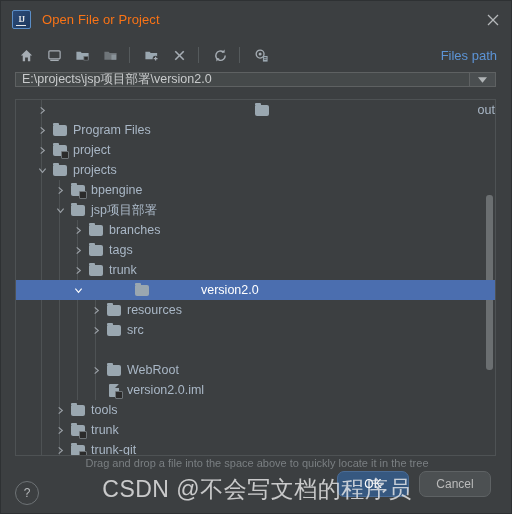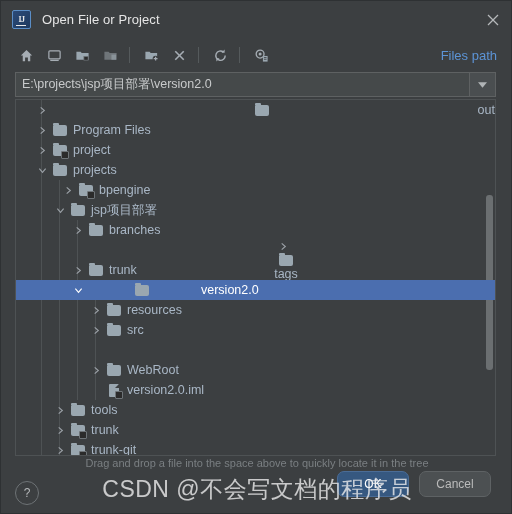--- a/index.html
+++ b/index.html
@@ -53,21 +53,21 @@
   .ij-logo:after {
     content: "";
     position: absolute;
     bottom: 2px; left: 3px;
     width: 10px; height: 1.5px;
     background: #e8e8e8;
   }
   .title-text {
     margin-left: 11px;
     font-size: 13px;
-    color: #e5e5e5;
+    color: #f97316;
     letter-spacing: 0.1px;
   }
   .close-btn {
     position: absolute;
     right: 10px; top: 9px;
     width: 20px; height: 20px;
     cursor: pointer;
   }
   .close-btn svg { display: block; }
 
@@ -99,21 +99,21 @@
     right: 16px;
     font-size: 13px;
     color: #5c94d6;
     cursor: pointer;
   }
 
   
   .pathrow {
     position: absolute;
     left: 14px; top: 71px;
-    width: 481px; height: 25px;
+    width: 481px; height: 15px;
     display: flex;
     border: 1px solid #5e6162;
     background: #45494a;
     box-sizing: border-box;
   }
   .path-input {
     flex: 1;
     background: #45494a;
     border: none;
     outline: none;
@@ -447,21 +447,21 @@
           <div class="arrow">
             <svg width="9" height="9" viewBox="0 0 10 10">
               <path d="M1.5 3 L5 7 L8.5 3" fill="none" stroke="#9aa0a6" stroke-width="1.3"></path>
             </svg>
           </div>
           <div class="ficon">
             <div class="folder"></div>
           </div>
           <div class="label">projects</div>
         </div>
-        <div class="row" style="position: absolute; top: 80px; left: 8px; right: 0px; padding-left: 38px;">
+        <div class="row" style="position: absolute; top: 80px; left: 0px; right: 0px; padding-left: 38px;">
           <div class="arrow">
             <svg width="9" height="9" viewBox="0 0 10 10">
               <path d="M3 1.5 L7 5 L3 8.5" fill="none" stroke="#9aa0a6" stroke-width="1.3"></path>
             </svg>
           </div>
           <div class="ficon">
             <div class="folder"></div>
             <div class="badge"></div>
           </div>
           <div class="label">bpengine</div>
@@ -481,21 +481,21 @@
           <div class="arrow">
             <svg width="9" height="9" viewBox="0 0 10 10">
               <path d="M3 1.5 L7 5 L3 8.5" fill="none" stroke="#9aa0a6" stroke-width="1.3"></path>
             </svg>
           </div>
           <div class="ficon">
             <div class="folder"></div>
           </div>
           <div class="label">branches</div>
         </div>
-        <div class="row" style="position: absolute; top: 140px; left: 0px; right: 0px; padding-left: 56px; flex-direction: column;">
+        <div class="row" style="position: absolute; top: 140px; left: 0px; right: 0px; padding-left: 56px;">
           <div class="arrow">
             <svg width="9" height="9" viewBox="0 0 10 10">
               <path d="M3 1.5 L7 5 L3 8.5" fill="none" stroke="#9aa0a6" stroke-width="1.3"></path>
             </svg>
           </div>
           <div class="ficon">
             <div class="folder"></div>
           </div>
           <div class="label">tags</div>
         </div>

